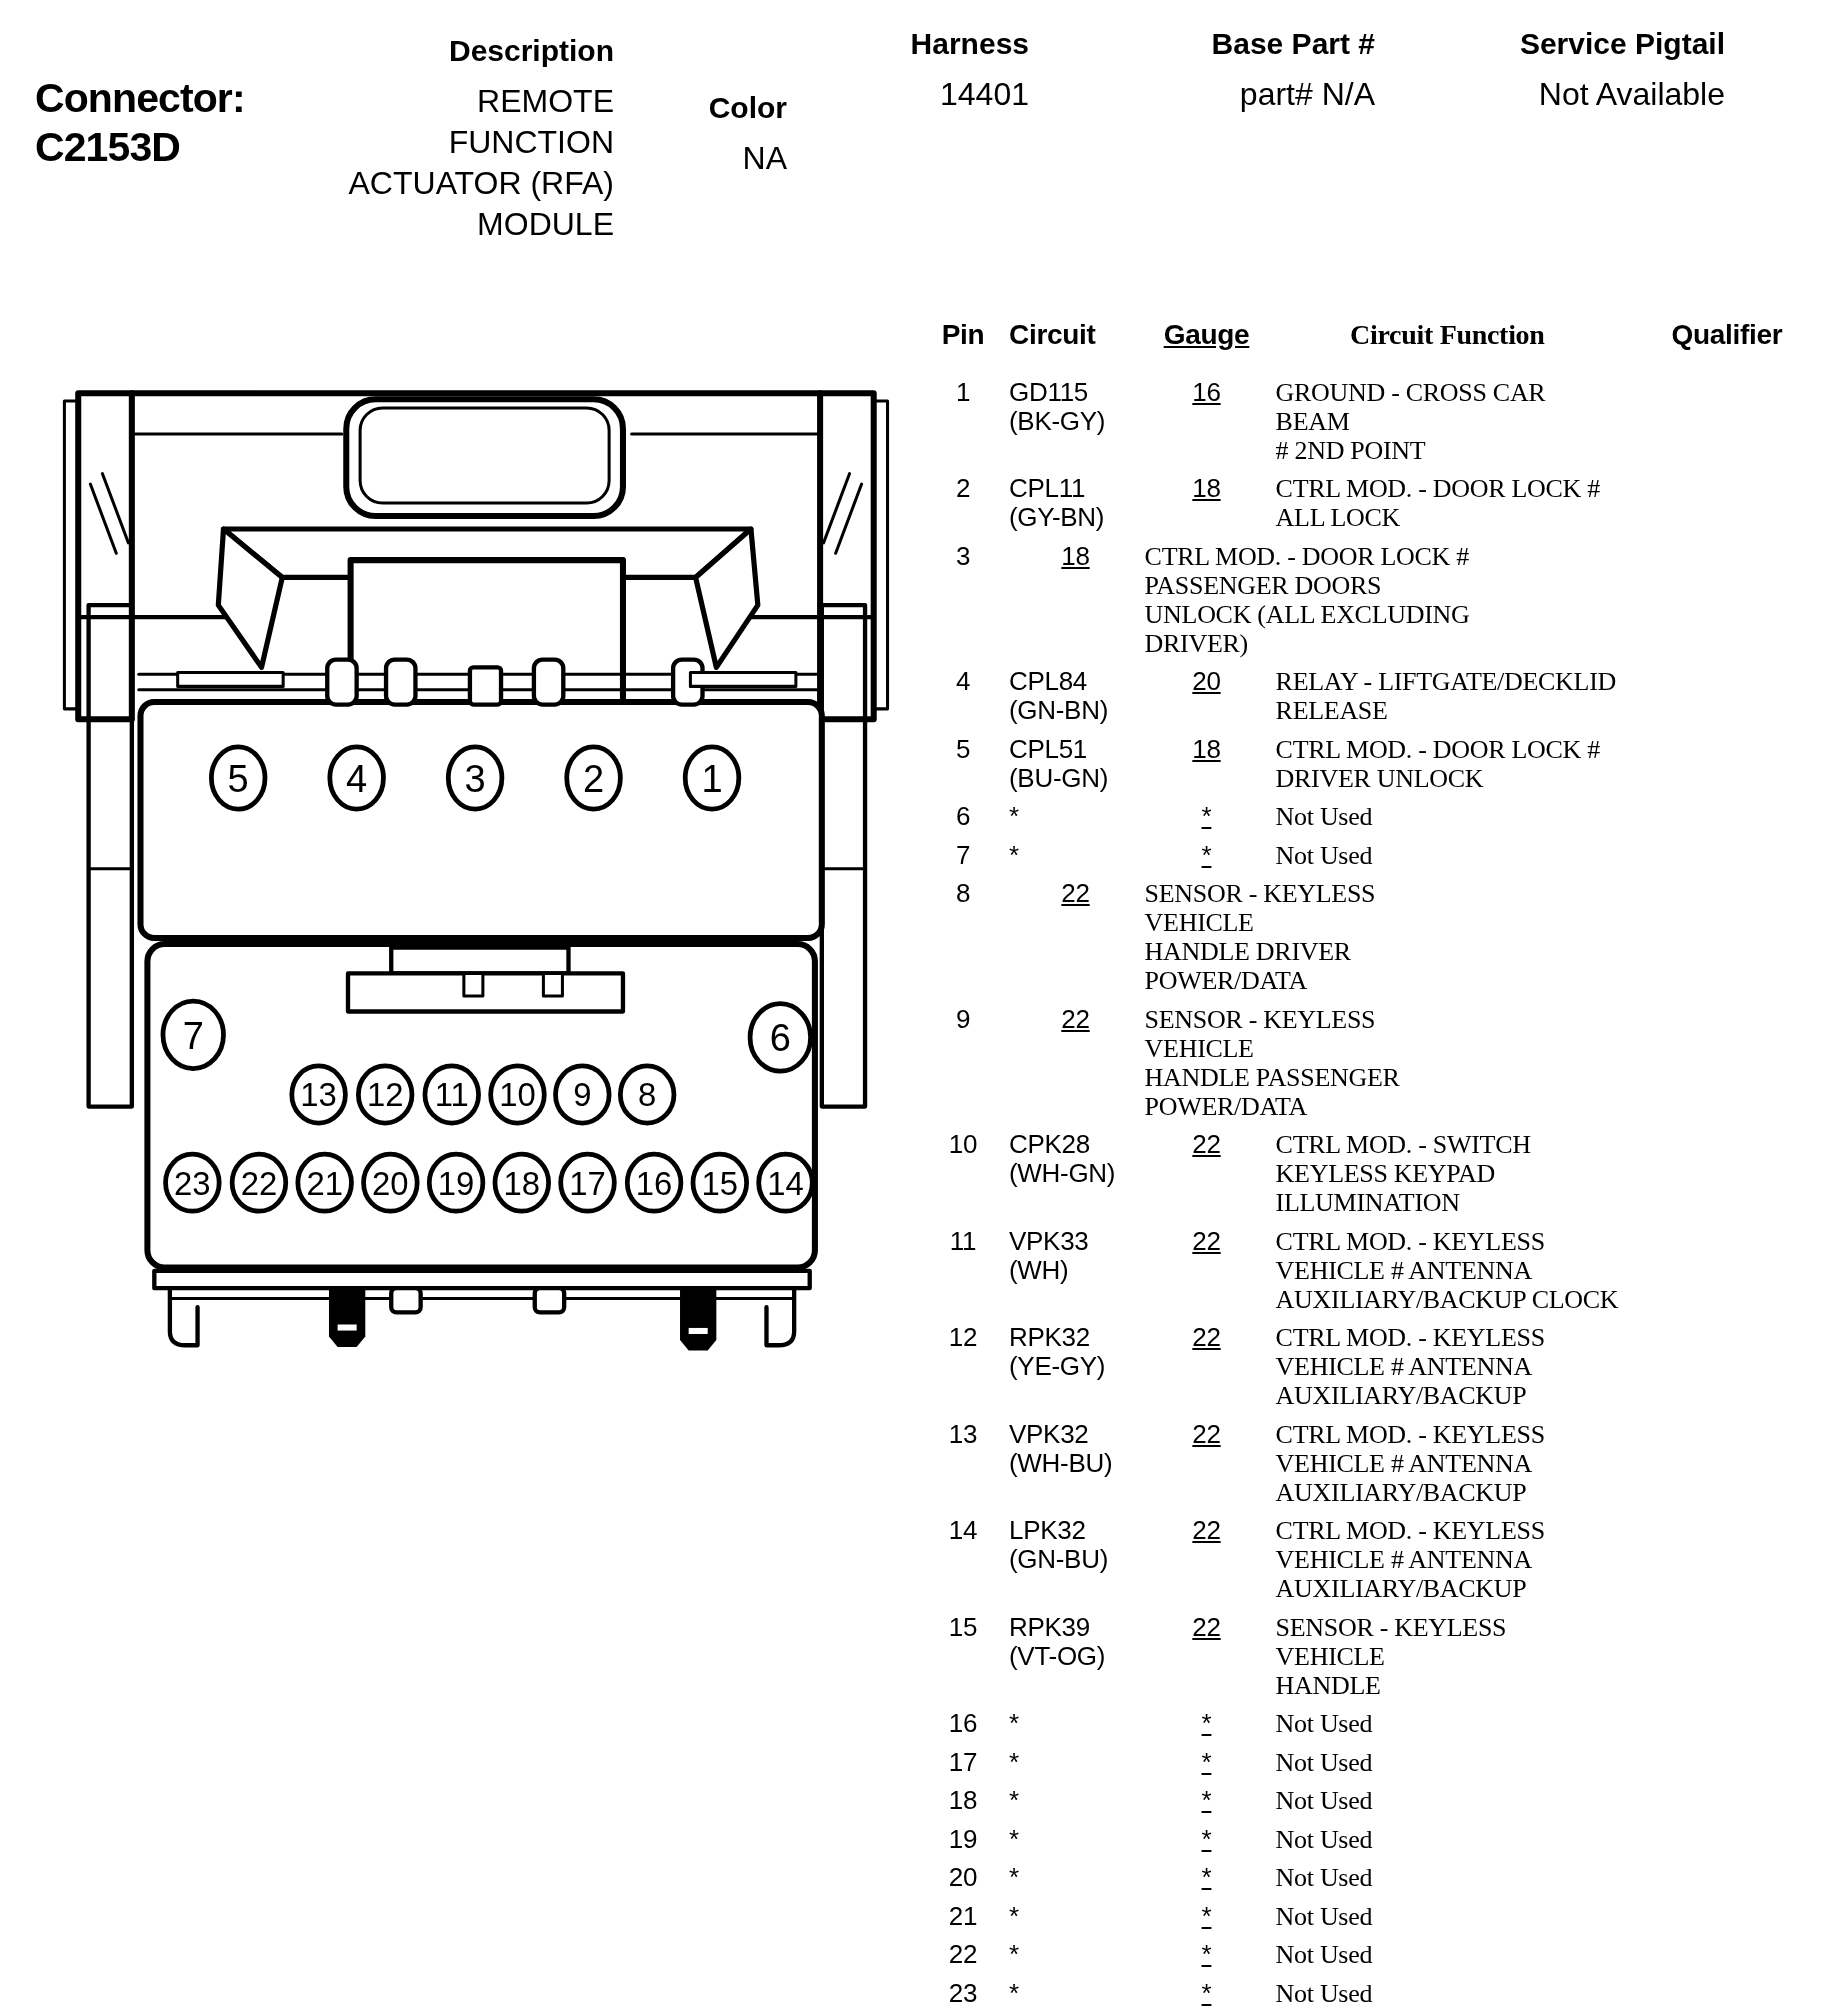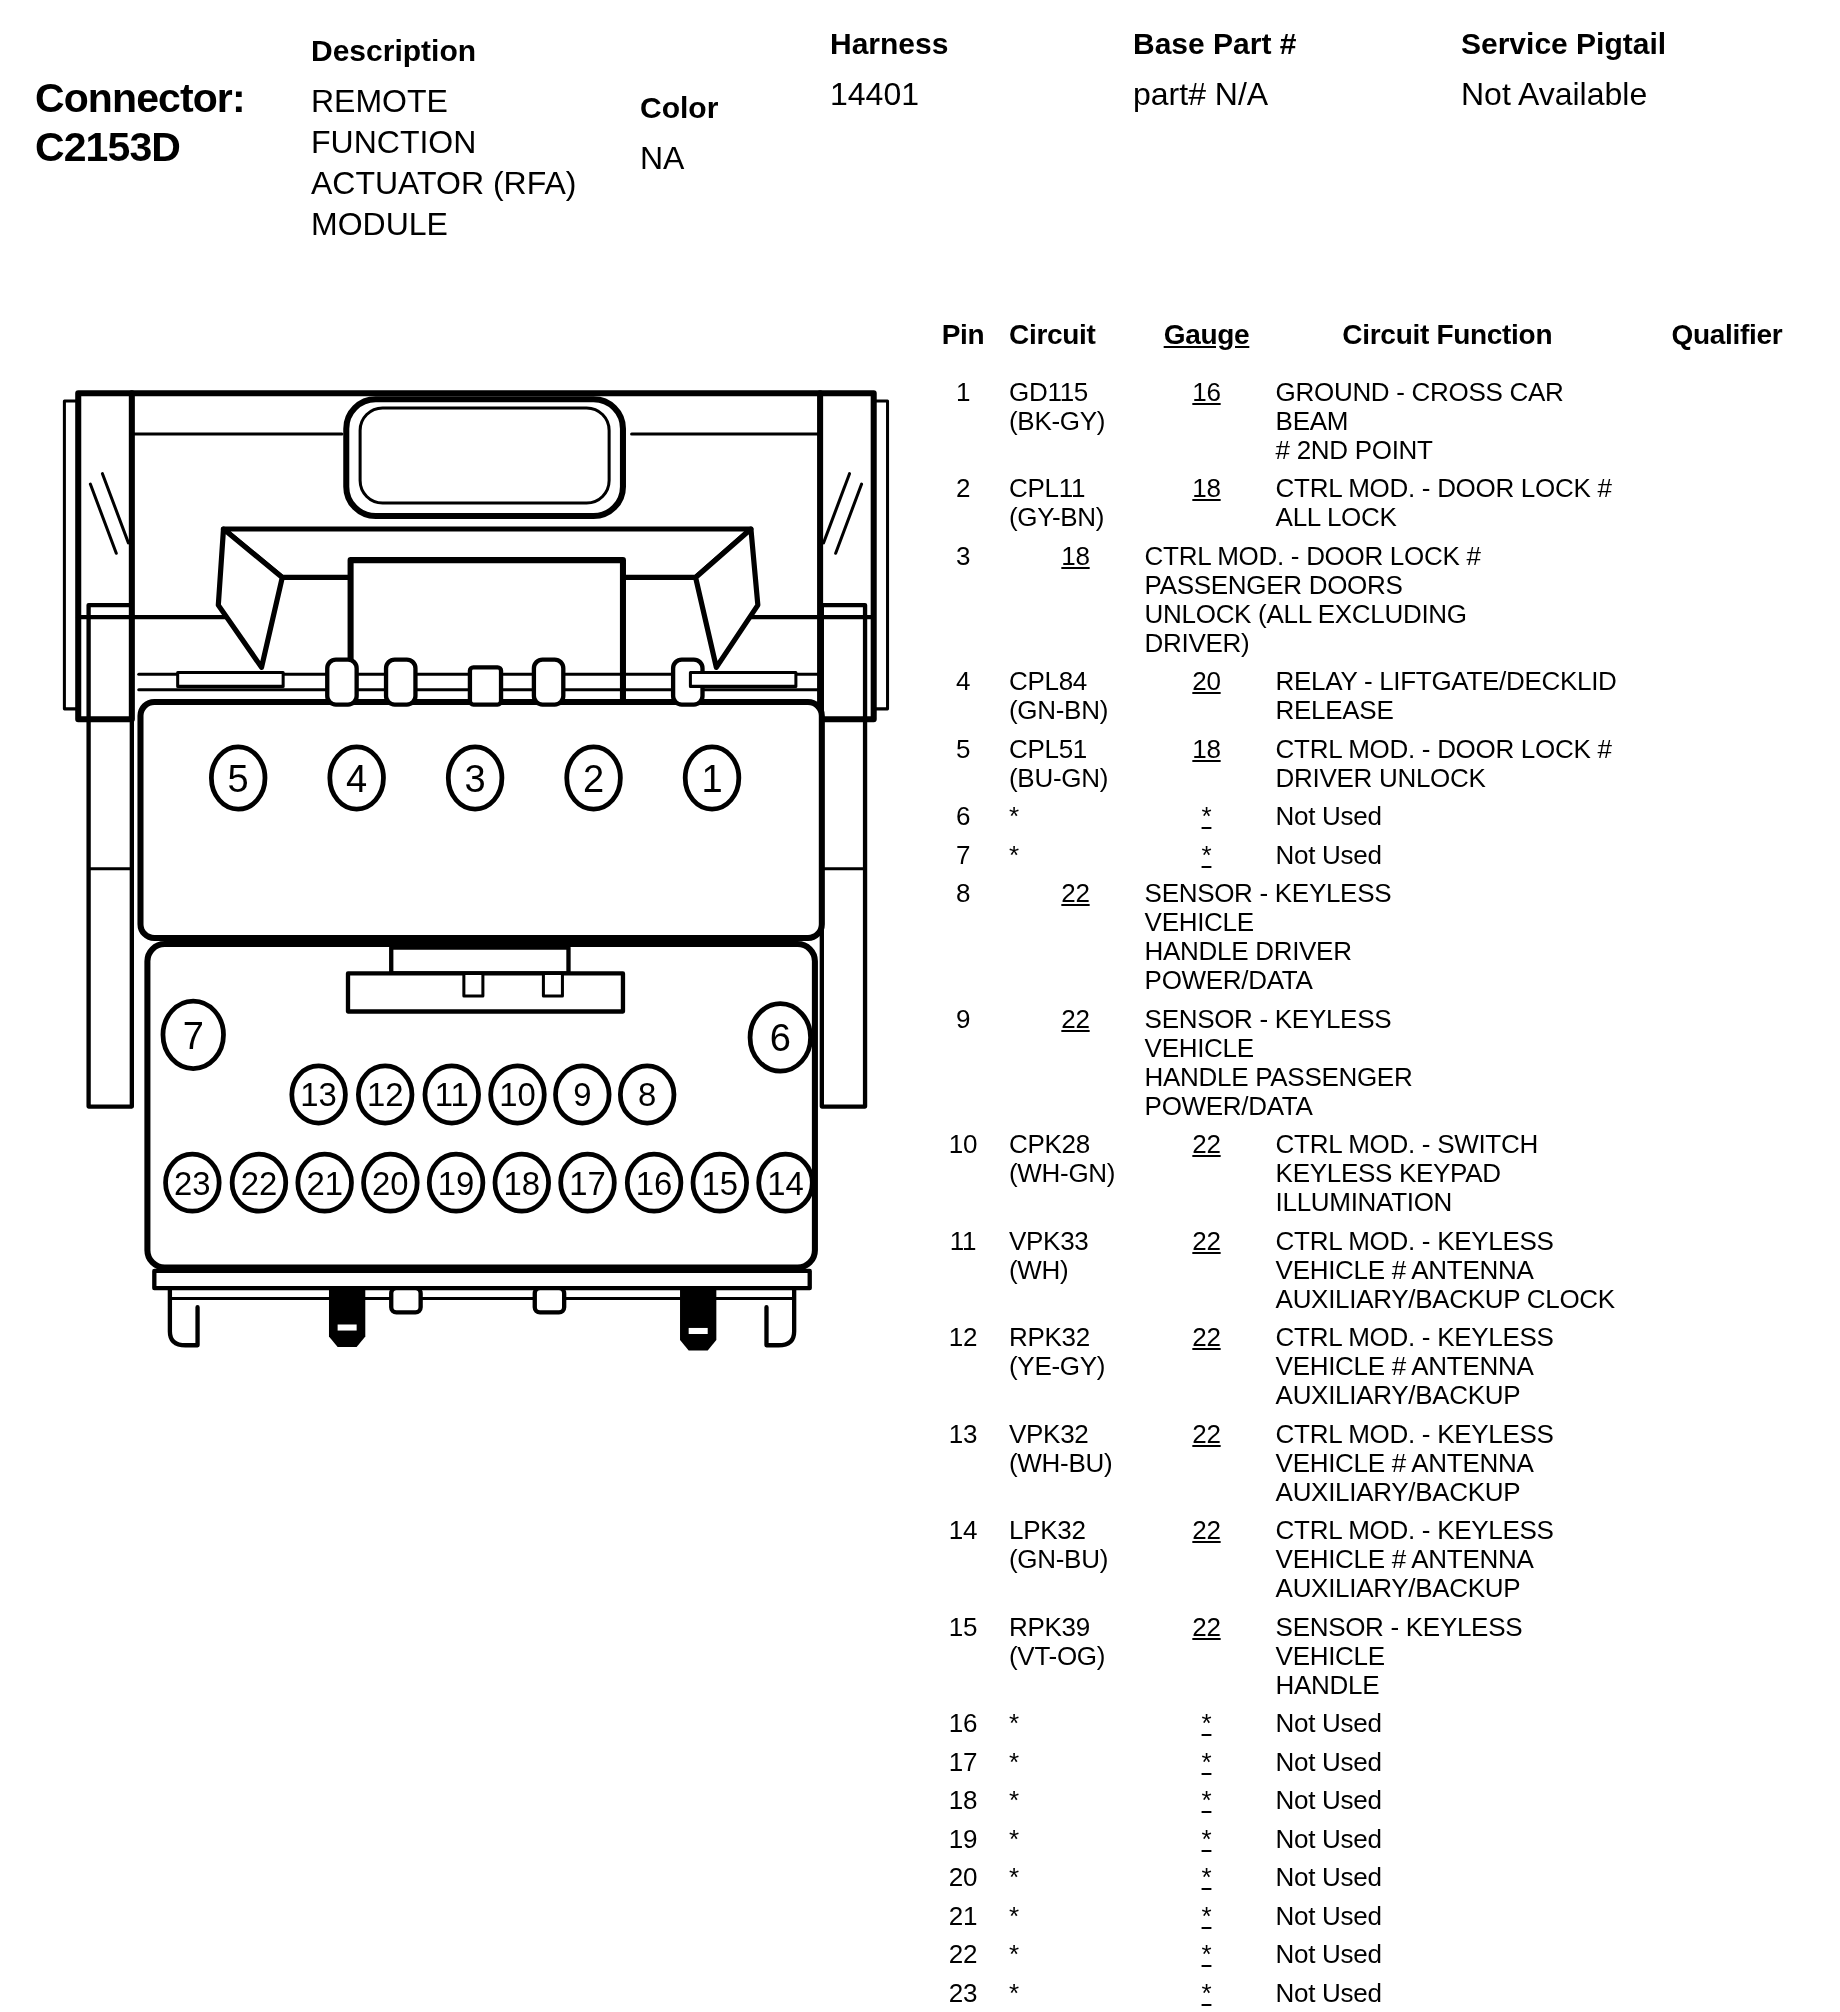--- a/index.html
+++ b/index.html
@@ -3,31 +3,31 @@
 <meta charset="utf-8">
 <style>
   html,body{margin:0;padding:0;}
   body{
     width:1840px;height:2012px;position:relative;background:#ffffff;color:#000;
     font-family:"Liberation Sans", sans-serif;overflow:hidden;
   }
   .abs{position:absolute;}
   
   .connector-title{font-weight:bold;font-size:41px;line-height:49px;letter-spacing:-0.9px;}
-  .hcol{text-align:left;}
+  .hcol{text-align:right;}
   .hlabel{font-weight:bold;font-size:30px;line-height:35px;}
   .hval{font-size:32px;line-height:41px;margin-top:13px;}
   
   .pin-table{width:925px;}
   .trow{display:flex;margin-bottom:9.5px;}
   .tcell{font-size:26px;line-height:29px;letter-spacing:-0.3px;}
   .c-pin{width:92px;text-align:center;}
   .c-circuit{width:131px;text-align:left;}
   .c-gauge{width:133px;text-align:center;text-decoration:underline;}
-  .c-func{width:346px;text-align:left;padding-left:2.6px;box-sizing:border-box;}
+  .c-func{width:346px;text-align:left;padding-left:2.6px;box-sizing:border-box;font-family:Liberation Serif, serif;}
   .c-qual{width:216px;text-align:center;}
   .thead{margin-bottom:28.5px;}
   .thead .tcell{font-weight:bold;font-size:28px;}
   
   svg{display:block;}
   .s7{stroke:#000;stroke-width:7;fill:none;stroke-linejoin:round;stroke-linecap:round;}
   .s6{stroke:#000;stroke-width:6;fill:none;stroke-linejoin:round;stroke-linecap:round;}
   .s5{stroke:#000;stroke-width:5;fill:none;stroke-linejoin:round;stroke-linecap:round;}
   .s4{stroke:#000;stroke-width:3.5;fill:none;stroke-linejoin:round;stroke-linecap:round;}
   .wfill{fill:#ffffff;}

